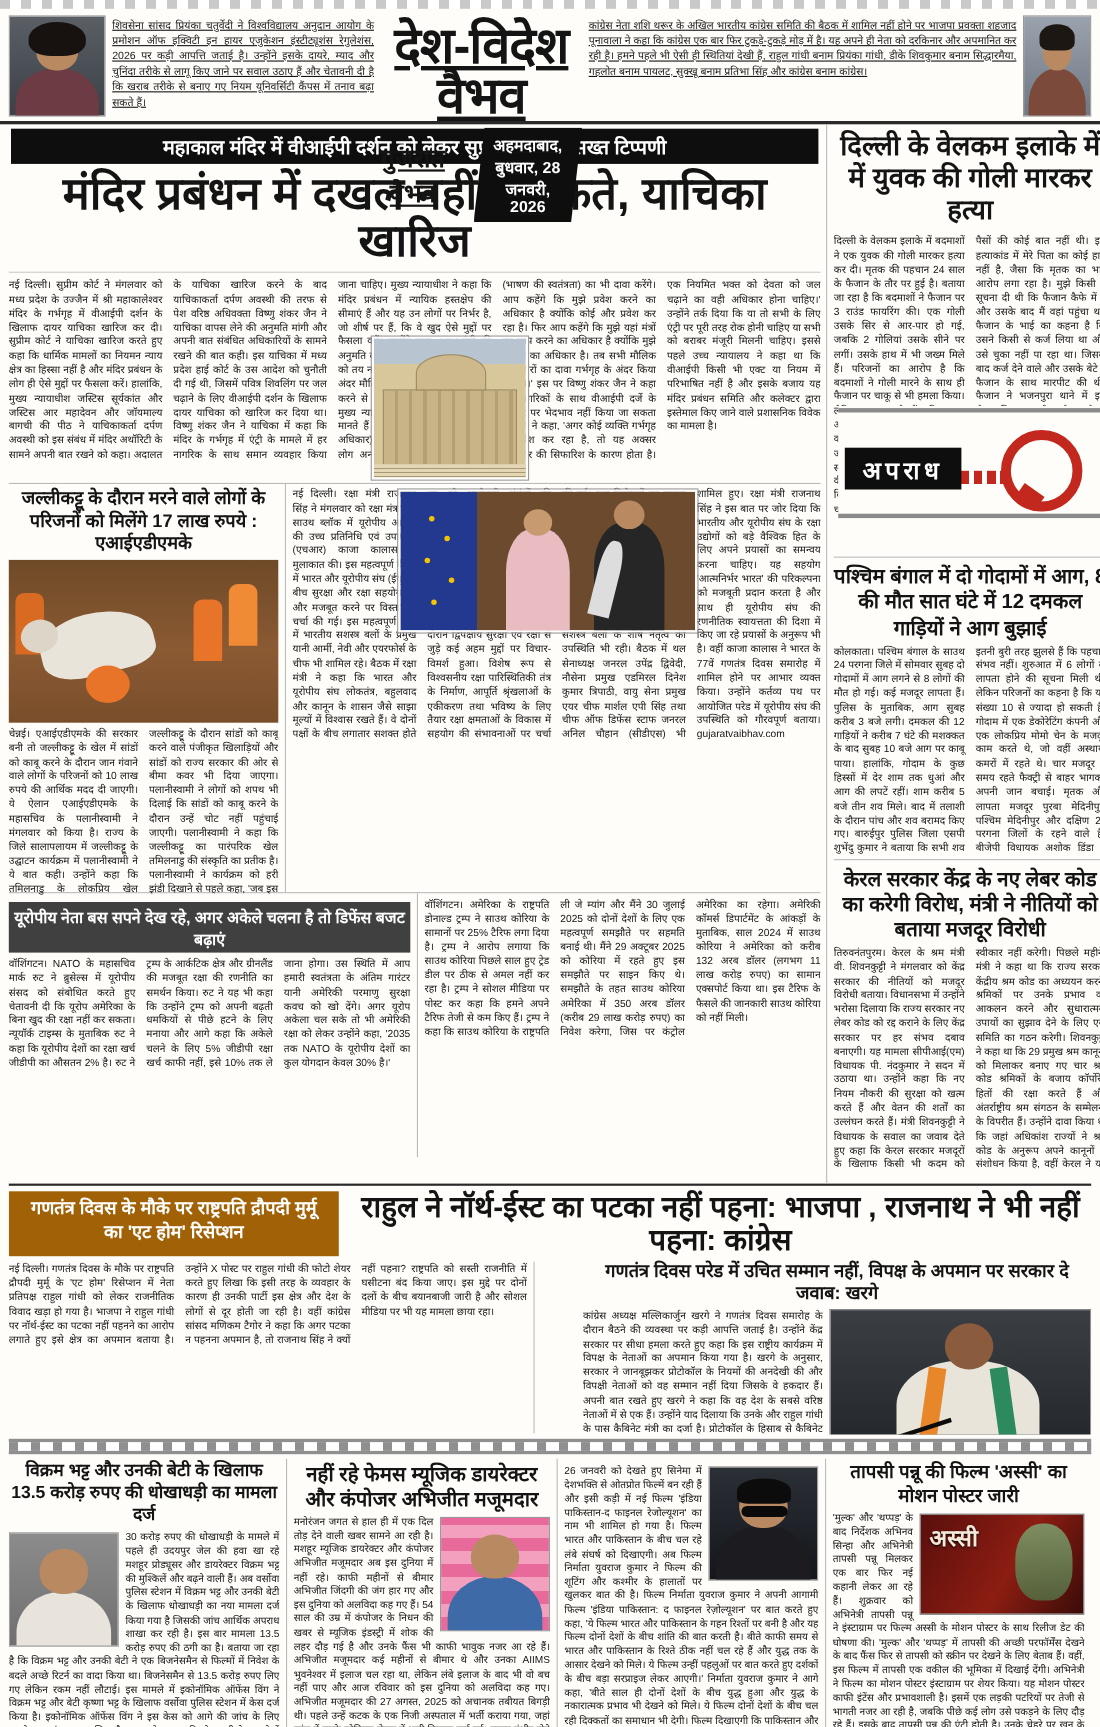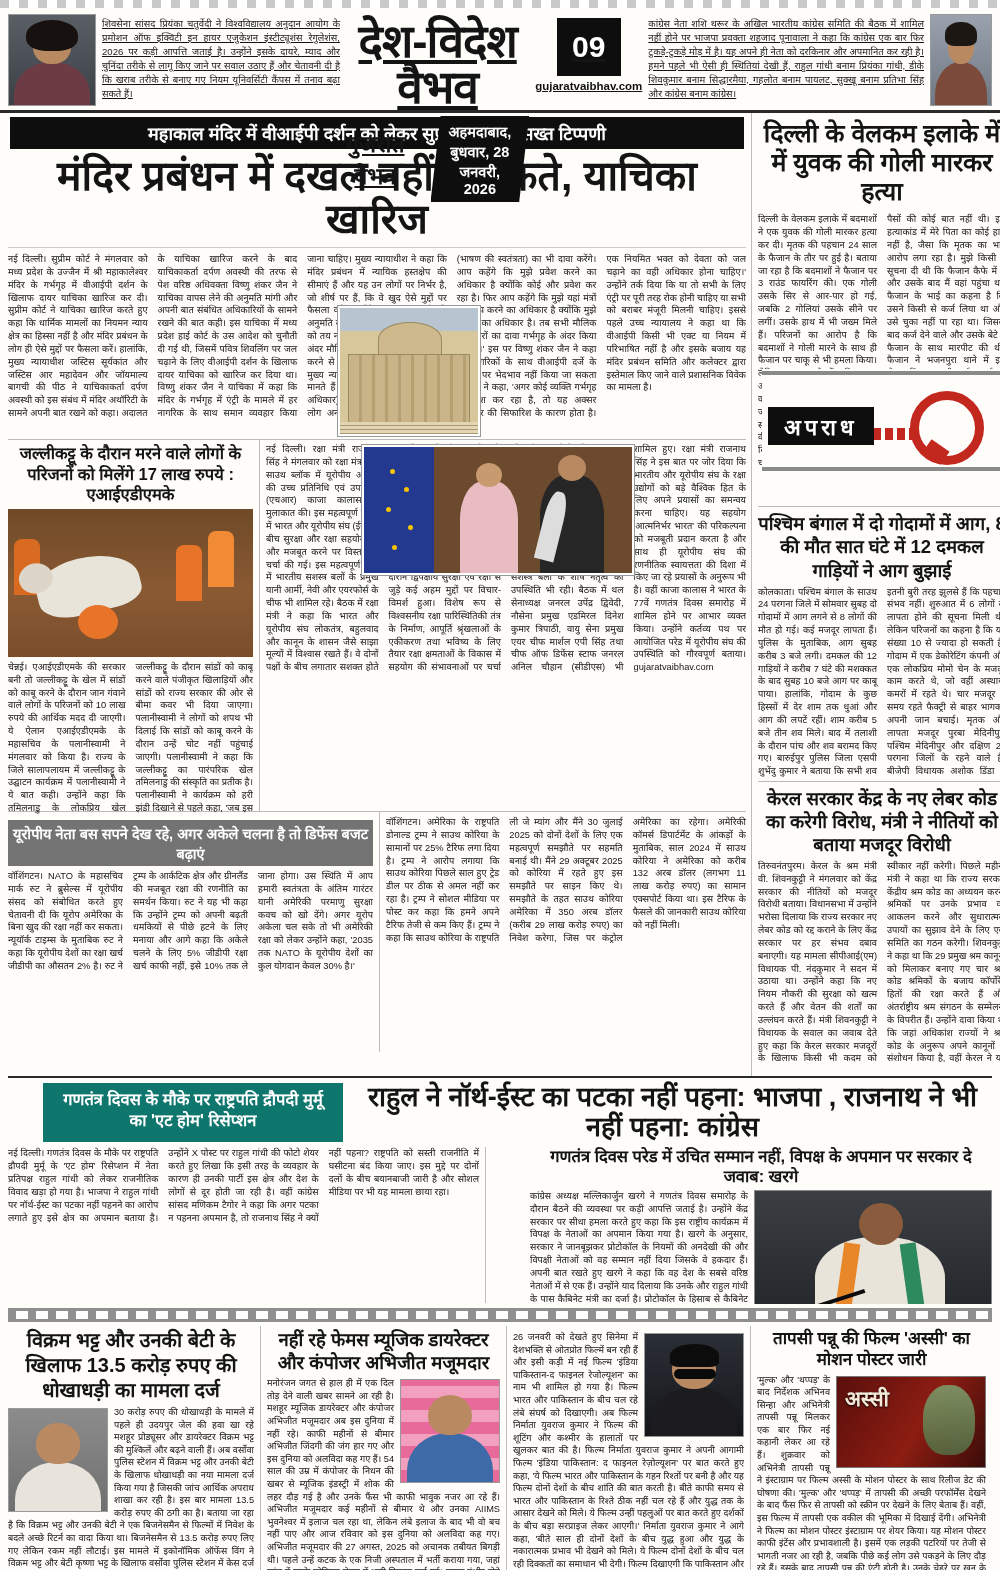--- a/index.html
+++ b/index.html
@@ -50,21 +50,21 @@
   .defence { flex:1 1 auto; padding:3px 0 0 6px; }
   .def-hl { font-size:29px; font-weight:800; text-align:center; line-height:1.15; padding-bottom:4px; }
   .def-body-wrap { position:relative; height:288px; overflow:hidden; }
   .def-photo { position:absolute; left:96px; top:2px; width:272px; height:130px; border:2px solid #fff; outline:1px solid #999; background:linear-gradient(90deg,#23398f 0 26%, #6b4a2e 26% 100%); overflow:hidden; }
   .eu-star { position:absolute; width:5px; height:5px; background:#f4c400; border-radius:50%; }
   .fig { position:absolute; border-radius:40% 40% 0 0; }
 
   .row3 { display:flex; height:240px; }
   .nato { flex:0 0 372px; border-right:1px solid #bbb; padding:4px 6px 0 0; }
   .nato-hl { font-size:22px; font-weight:800; text-align:center; line-height:1.1; }
-  .nato-sub { background:#737373; color:#fff; font-size:14.5px; font-weight:700; text-align:center; padding:3px 4px; margin:4px 0; }
+  .nato-sub { background:#404040; color:#fff; font-size:14.5px; font-weight:700; text-align:center; padding:3px 4px; margin:4px 0; }
   .nato-body { height:168px; }
   .tariff { flex:1 1 auto; padding:4px 0 0 6px; }
   .tariff-hl { font-size:20.5px; font-weight:800; text-align:center; line-height:1.2; padding-bottom:5px; }
   .tariff-body { height:172px; }
 
   
   .rail { padding:4px 0 0 0; }
   .crime-hl { font-size:25px; font-weight:800; text-align:center; line-height:1.15; padding:2px 0 6px 0; }
   .crime-body-wrap { position:relative; height:296px; overflow:hidden; border-bottom:1px solid #bbb; padding-top:2px; }
   .crime-badge { position:absolute; left:4px; right:4px; top:158px; height:104px; background:#fffdfa; }
@@ -73,21 +73,21 @@
   .cuff::before { content:""; position:absolute; left:-46px; top:28px; width:44px; height:12px; background:repeating-linear-gradient(90deg,#c3281e 0 8px,transparent 8px 12px); }
   .cuff::after { content:""; position:absolute; left:6px; bottom:-4px; width:22px; height:16px; background:#c3281e; transform:rotate(35deg); }
   .badge-label { position:absolute; left:6px; top:30px; background:#0e0e0e; color:#fff; font-size:22px; font-weight:800; padding:4px 16px; letter-spacing:4px; }
   .fire-hl, .kerala-hl { font-size:18.5px; font-weight:800; text-align:center; line-height:1.25; padding:5px 0 4px 0; }
   .fire-body { height:196px; border-bottom:1px solid #bbb; }
   .kerala-body { height:216px; }
 
   
   .republic { margin:0 8px; border-top:2px solid #2a2a2a; padding-top:5px; height:228px; overflow:hidden; }
   .rep-head { display:flex; gap:10px; align-items:stretch; }
-  .murmu-box { flex:0 0 300px; background:#0f766e; color:#fff; font-size:16.5px; font-weight:700; text-align:center; line-height:1.3; padding:6px 10px;margin-left:35px; }
+  .murmu-box { flex:0 0 300px; background:#a16207; color:#fff; font-size:16.5px; font-weight:700; text-align:center; line-height:1.3; padding:6px 10px; }
   .rahul-hl { flex:1 1 auto; font-size:27px; font-weight:800; text-align:center; line-height:1.1; align-self:center; }
   .rep-body { display:flex; gap:8px; margin-top:5px; height:156px; }
   .murmu-body { flex:0 0 478px; border-right:1px solid #bbb; padding-right:6px; }
   .kharge { flex:1 1 auto;margin-left:36px; }
   .kharge-sub { font-size:16.5px; font-weight:800; text-align:center; line-height:1.2; padding-bottom:3px; }
   .kharge-flex { display:flex; gap:6px; height:126px; }
   .kharge-body { flex:1 1 auto; font-size:9.3px; line-height:1.38; text-align:justify; overflow:hidden; }
   .kharge-photo { flex:0 0 238px; position:relative; overflow:hidden; background:linear-gradient(#3b3f44,#23262a); border:1px solid #888; }
   .kp-body { position:absolute; left:60px; top:46px; width:130px; height:90px; background:#e8e4da; border-radius:45% 45% 0 0; }
   .kp-head { position:absolute; left:104px; top:12px; width:44px; height:42px; background:#8a5b3c; border-radius:50%; }
@@ -100,21 +100,21 @@
 
   
   .bolly { display:flex; margin:4px 8px 4px 8px; height:316px; overflow:hidden; }
   .b-art { padding:2px 6px; overflow:hidden; }
   .b-art + .b-art { border-left:1px solid #bbb; }
   .b1 { flex:0 0 252px; padding-left:0; }
   .b2 { flex:0 0 246px; }
   .b3 { flex:0 0 244px; }
   .b4 { flex:1 1 auto; }
   .b-hl { font-weight:800; text-align:center; line-height:1.25; }
-  .b1 .b-hl { font-size:20px; }
+  .b1 .b-hl { font-size:16px; }
   .b2 .b-hl { font-size:18.5px; }
   .b3 .b-hl { font-size:16.5px; }
   .b4 .b-hl { font-size:17px; }
   .b-body { font-size:9.2px; line-height:1.37; text-align:justify; margin-top:3px; overflow:hidden; }
   .b-photo { float:left; width:100px; height:104px; margin:2px 6px 2px 0; border:1px solid #999; }
   .b-photo.fr { float:right; margin:2px 0 2px 6px; }
   .poster { float:right; width:150px; height:92px; margin:2px 0 3px 6px; position:relative; background:linear-gradient(120deg,#5a0f0c,#8c1d12 55%,#3a0c08); border:1px solid #777; overflow:hidden; }
   .poster-title { position:absolute; left:8px; top:8px; color:#f3e9d8; font-size:21px; font-weight:800; text-shadow:0 1px 2px #000; }
   .poster-face { position:absolute; right:10px; top:8px; width:52px; height:70px; background:linear-gradient(#7d9a6a,#54683f); border-radius:46% 46% 40% 40%; opacity:.9; }
 
@@ -132,24 +132,20 @@
     <div class="m-photo portrait" style="--shirt:#6d3b44; background:linear-gradient(#5a5f66,#3c4046);">
       <span class="hair" style="left:20%; top:6%; width:60%; height:34%; background:#17120f; border-radius:50% 50% 40% 40%;"></span>
     </div>
     <p class="m-blurb">शिवसेना सांसद प्रियंका चतुर्वेदी ने विश्वविद्यालय अनुदान आयोग के प्रमोशन ऑफ इक्विटी इन हायर एजुकेशन इंस्टीट्यूशंस रेगुलेशंस, 2026 पर कड़ी आपत्ति जताई है। उन्होंने इसके दायरे, म्याद और चुनिंदा तरीके से लागू किए जाने पर सवाल उठाए हैं और चेतावनी दी है कि खराब तरीके से बनाए गए नियम यूनिवर्सिटी कैंपस में तनाव बढ़ा सकते हैं।</p>
     <div class="m-center">
       <div class="np-title">देश-विदेश वैभव</div>
       <div class="m-sub">
         <span class="edition">गुजरात वैभव</span>
         <span class="datebox">अहमदाबाद, बुधवार, 28 जनवरी, 2026</span>
       </div>
-    </div>
-    <div class="m-pagecol">
-      <div class="pagebox">09</div>
-      <div class="site">gujaratvaibhav.com</div>
     </div>
     <p class="m-blurb right">कांग्रेस नेता शशि थरूर के अखिल भारतीय कांग्रेस समिति की बैठक में शामिल नहीं होने पर भाजपा प्रवक्ता शहजाद पूनावाला ने कहा कि कांग्रेस एक बार फिर टुकड़े-टुकड़े मोड़ में है। यह अपने ही नेता को दरकिनार और अपमानित कर रही है। हमने पहले भी ऐसी ही स्थितियां देखी हैं, राहुल गांधी बनाम प्रियंका गांधी, डीके शिवकुमार बनाम सिद्धारमैया, गहलोत बनाम पायलट, सुक्खू बनाम प्रतिभा सिंह और कांग्रेस बनाम कांग्रेस।</p>
     <div class="m-photo right portrait" style="--shirt:#7b4a3a; background:linear-gradient(#9aa3ad,#6f7882);">
       <span class="hair" style="left:24%; top:8%; width:52%; height:26%; background:#1c1713; border-radius:50% 50% 30% 30%;"></span>
     </div>
   </header>
 
   <div class="topgrid">
 
     <div class="leftmain">

